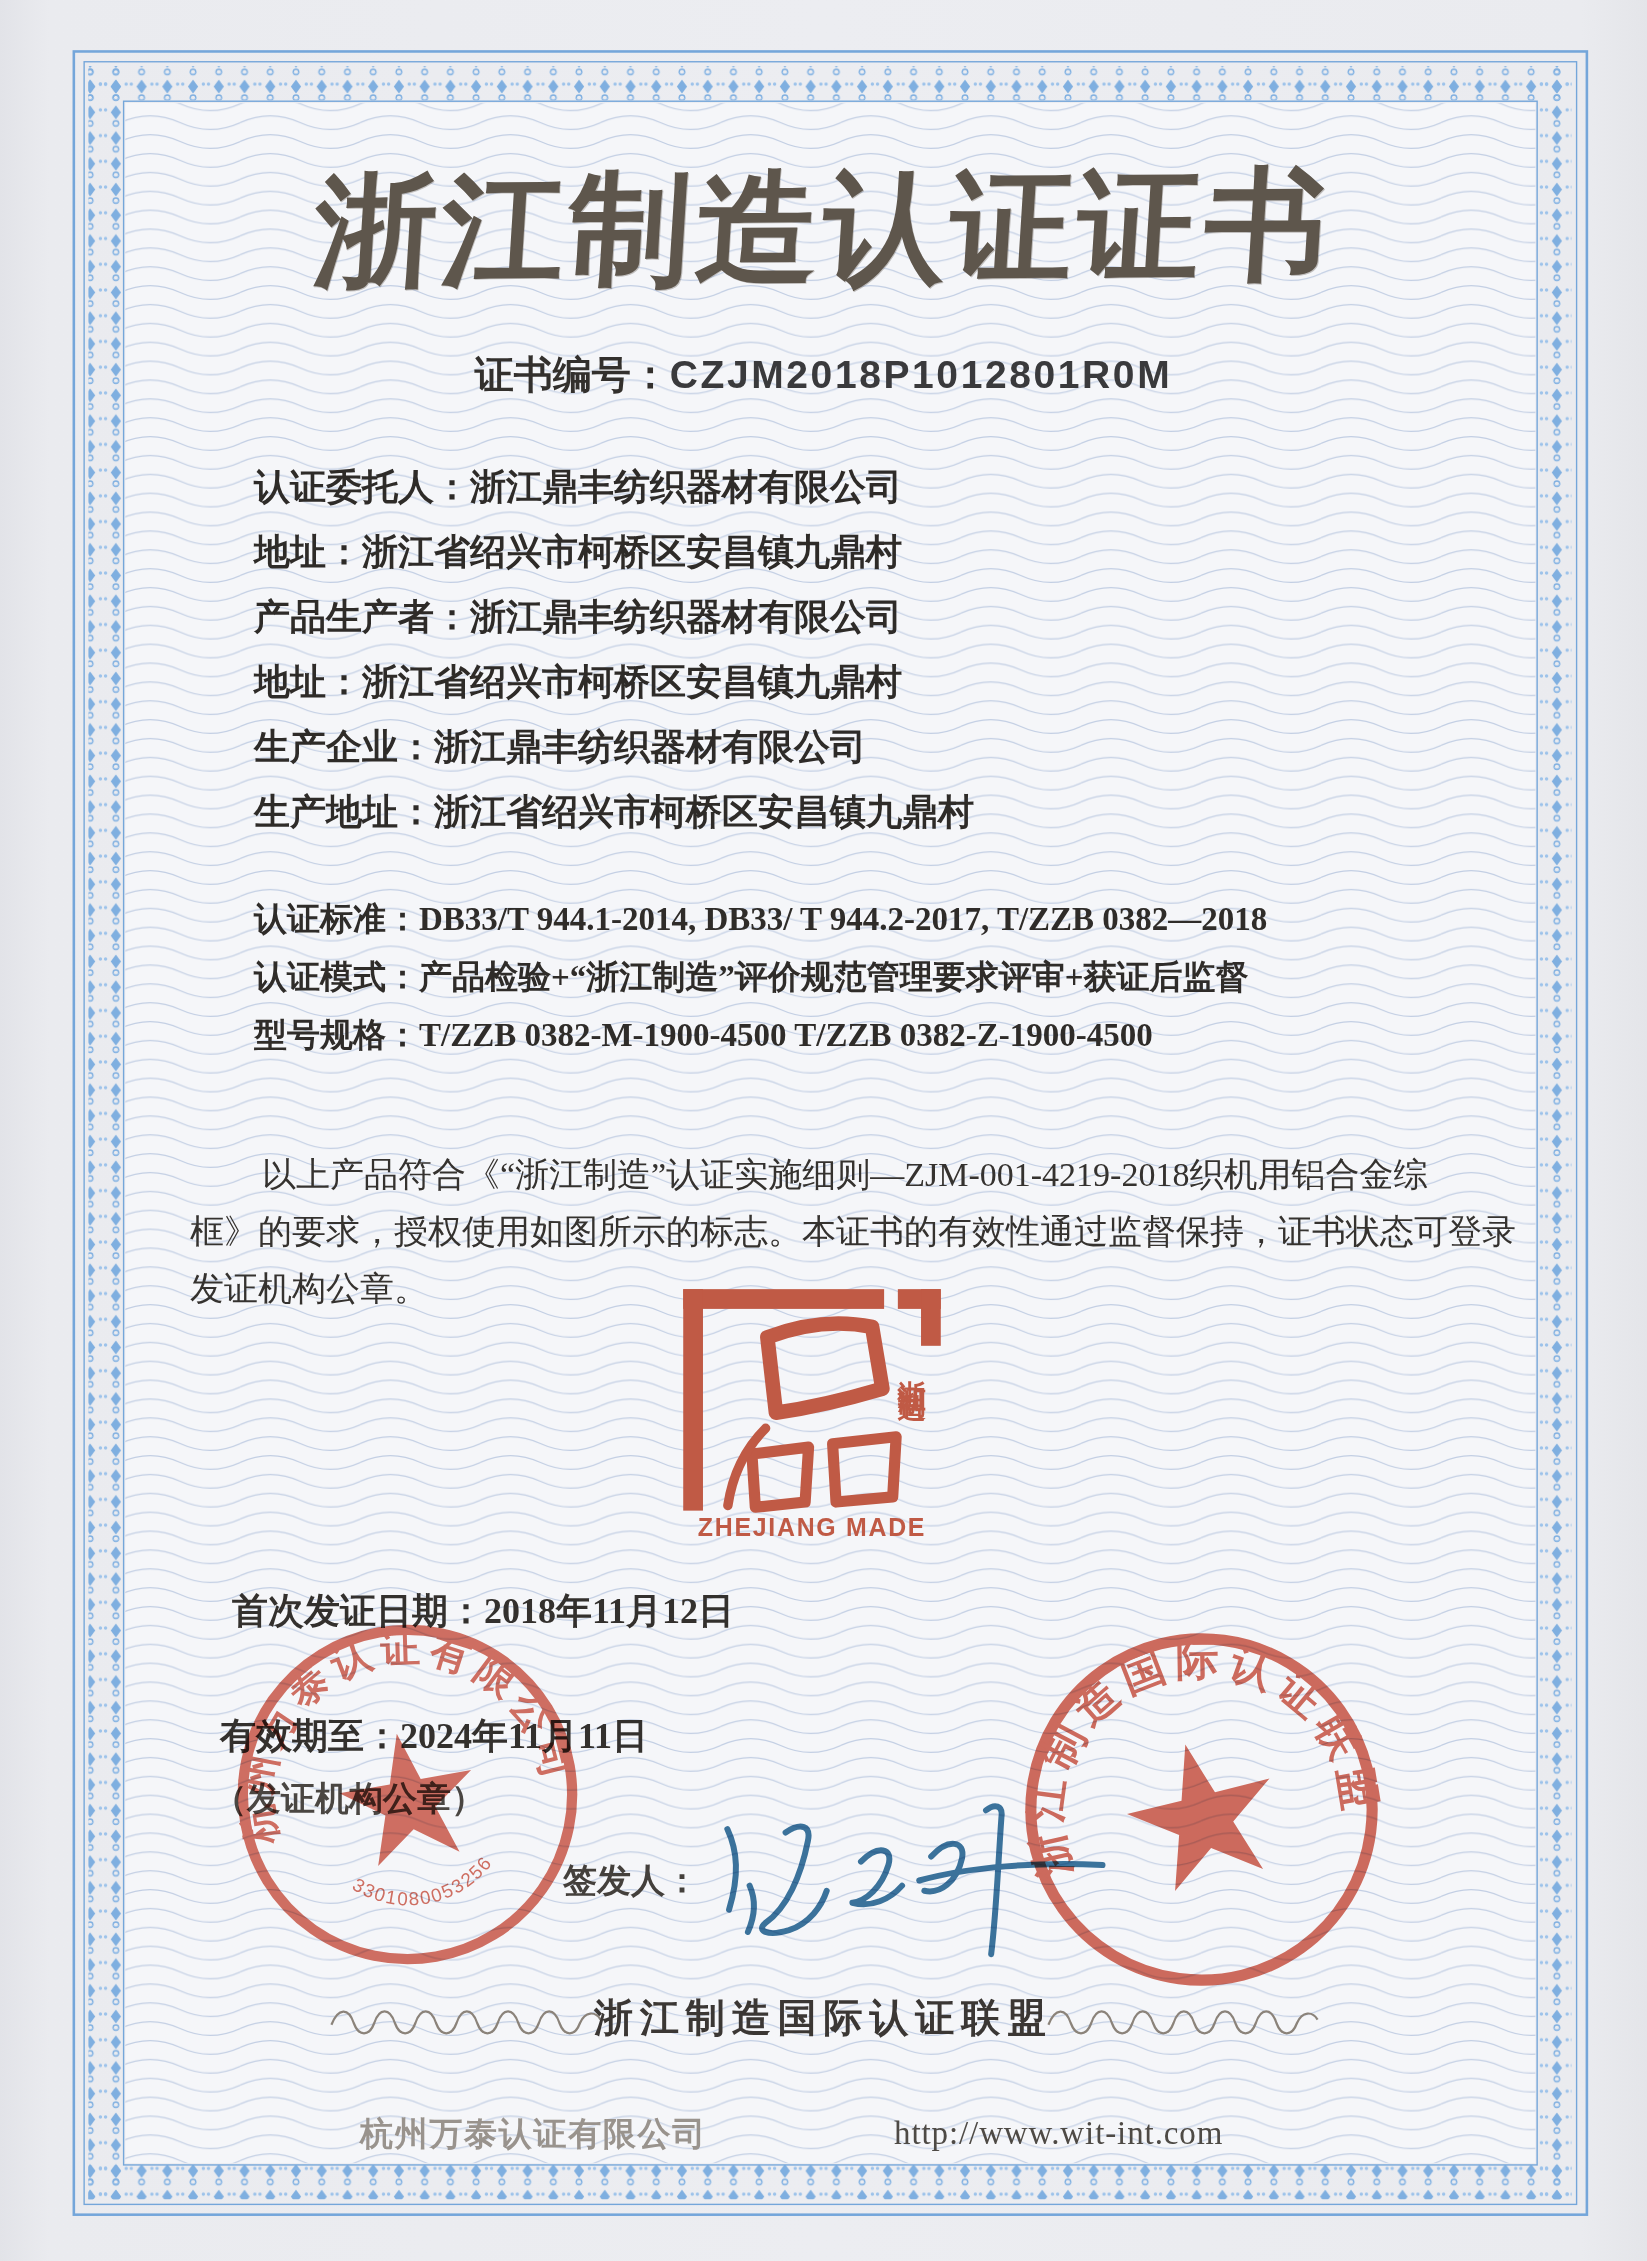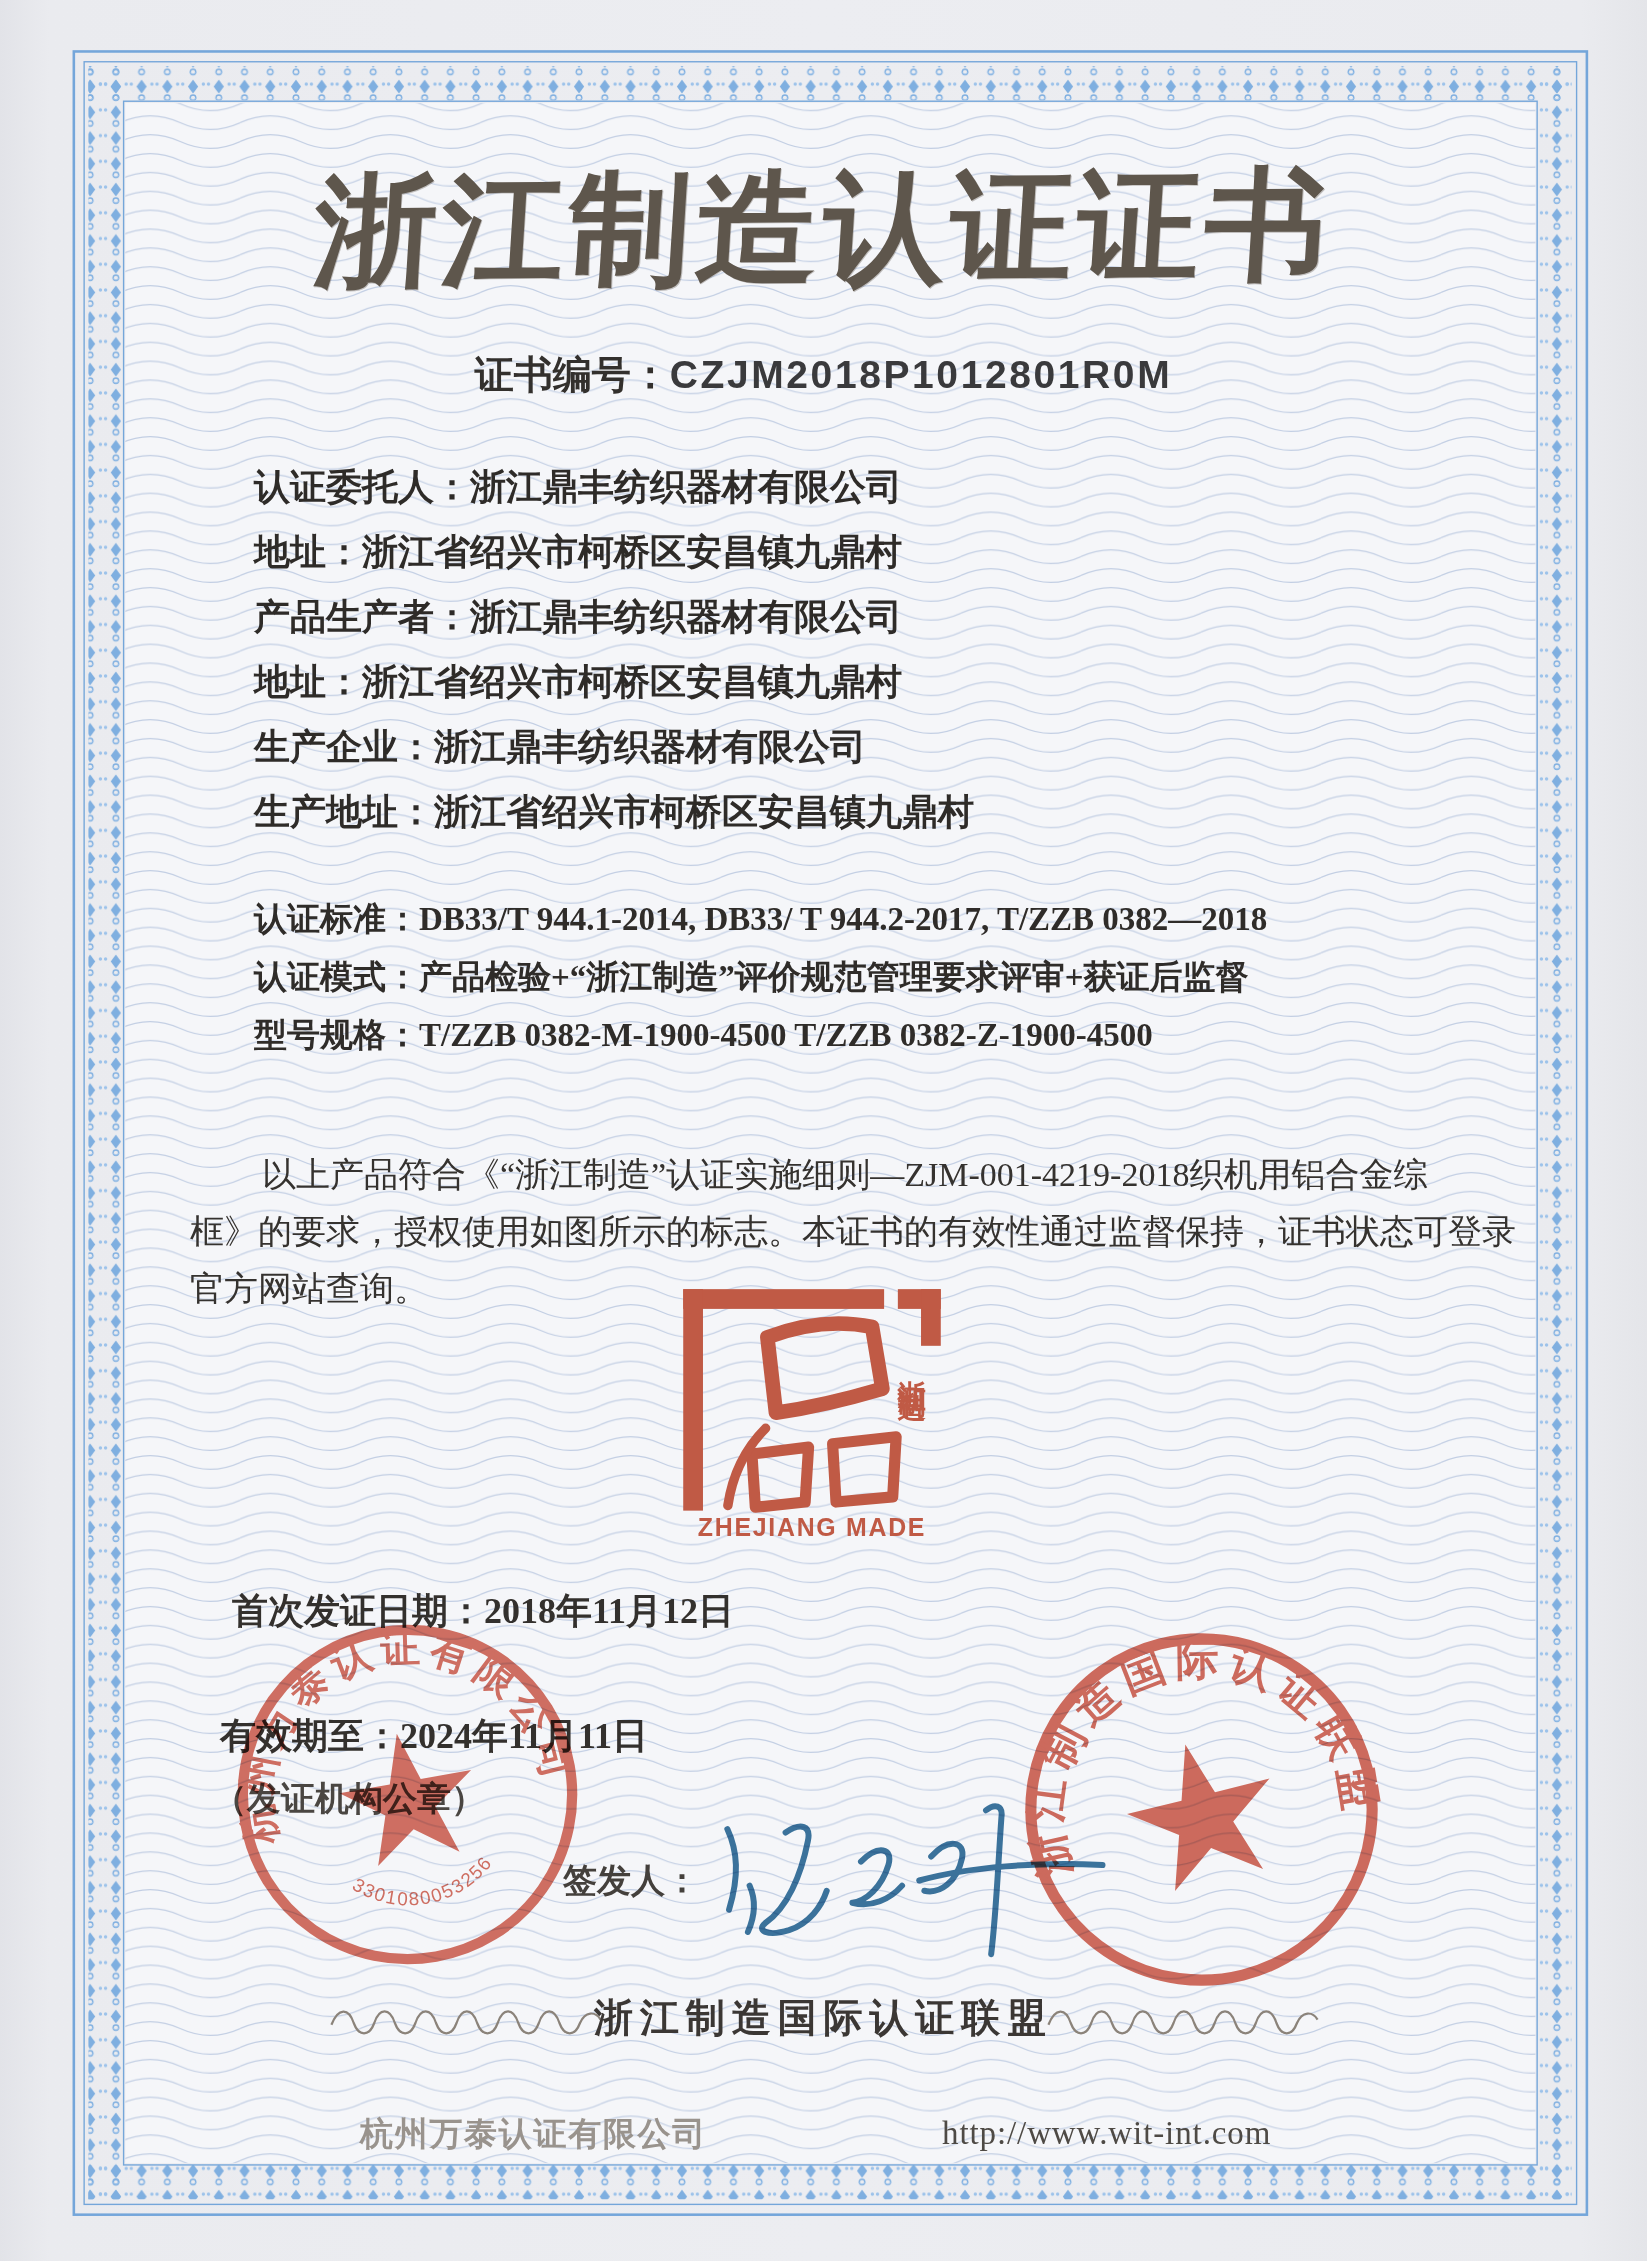--- a/index.html
+++ b/index.html
@@ -36,21 +36,21 @@
   .sig-svg{position:absolute;left:703px;top:1776px;mix-blend-mode:multiply;z-index:6;}
   .seal{position:absolute;mix-blend-mode:multiply;z-index:5;}
   .seal-left{left:230px;top:1617px;}
   .seal-right{left:1018px;top:1626px;}
   .alliance-title{position:absolute;left:0;right:0;top:1995px;text-align:center;
     font-size:39px;line-height:45px;font-weight:bold;letter-spacing:6.9px;color:#3b3734;}
   .flourish{position:absolute;top:2004px;}
   .flourish.fl-left{left:328px;}
   .flourish.fl-right{left:1045px;}
   .footer-issuer{position:absolute;left:360px;top:2112px;font-size:33px;font-weight:600;color:#99938d;letter-spacing:1.7px;white-space:nowrap;}
-  .footer-url{position:absolute;left:942px;top:2115px;font-size:33px;color:#4e4a45;letter-spacing:0.9px;white-space:nowrap;}
+  .footer-url{position:absolute;left:894px;top:2115px;font-size:33px;color:#4e4a45;letter-spacing:0.9px;white-space:nowrap;}
 </style>
 </head>
 <body>
 
 <div class="page">
 
   <svg class="bg-svg" width="1647" height="2261" viewBox="0 0 1920 2636">
     <defs>
       <pattern id="wave" width="140" height="22" patternUnits="userSpaceOnUse">
         <path d="M0 11 Q35 -5 70 11 T140 11" fill="none" stroke="#a3b6d6" stroke-width="1.5"></path>
@@ -91,21 +91,21 @@
 
   <div class="specs">
     <div class="frow"><span>认证标准：</span><span>DB33/T 944.1-2014, DB33/ T 944.2-2017, T/ZZB 0382—2018</span></div>
     <div class="frow"><span>认证模式：</span><span>产品检验+“浙江制造”评价规范管理要求评审+获证后监督</span></div>
     <div class="frow"><span>型号规格：</span><span>T/ZZB 0382-M-1900-4500 T/ZZB 0382-Z-1900-4500</span></div>
   </div>
 
   <div class="statement">
     <div class="sline indent">以上产品符合《“浙江制造”认证实施细则—ZJM-001-4219-2018织机用铝合金综</div>
     <div class="sline">框》的要求，授权使用如图所示的标志。本证书的有效性通过监督保持，证书状态可登录</div>
-    <div class="sline">官方网站查询。</div>
+    <div class="sline">发证机构公章。</div>
   </div>
 
   <div class="logo">
     <svg width="268" height="273" viewBox="0 0 312 318">
       <g fill="#c05a45">
         <rect x="6" y="6" width="234" height="23"></rect>
         <rect x="6" y="6" width="23" height="258"></rect>
         <rect x="256" y="6" width="50" height="23"></rect>
         <rect x="283" y="6" width="23" height="66"></rect>
       </g>

